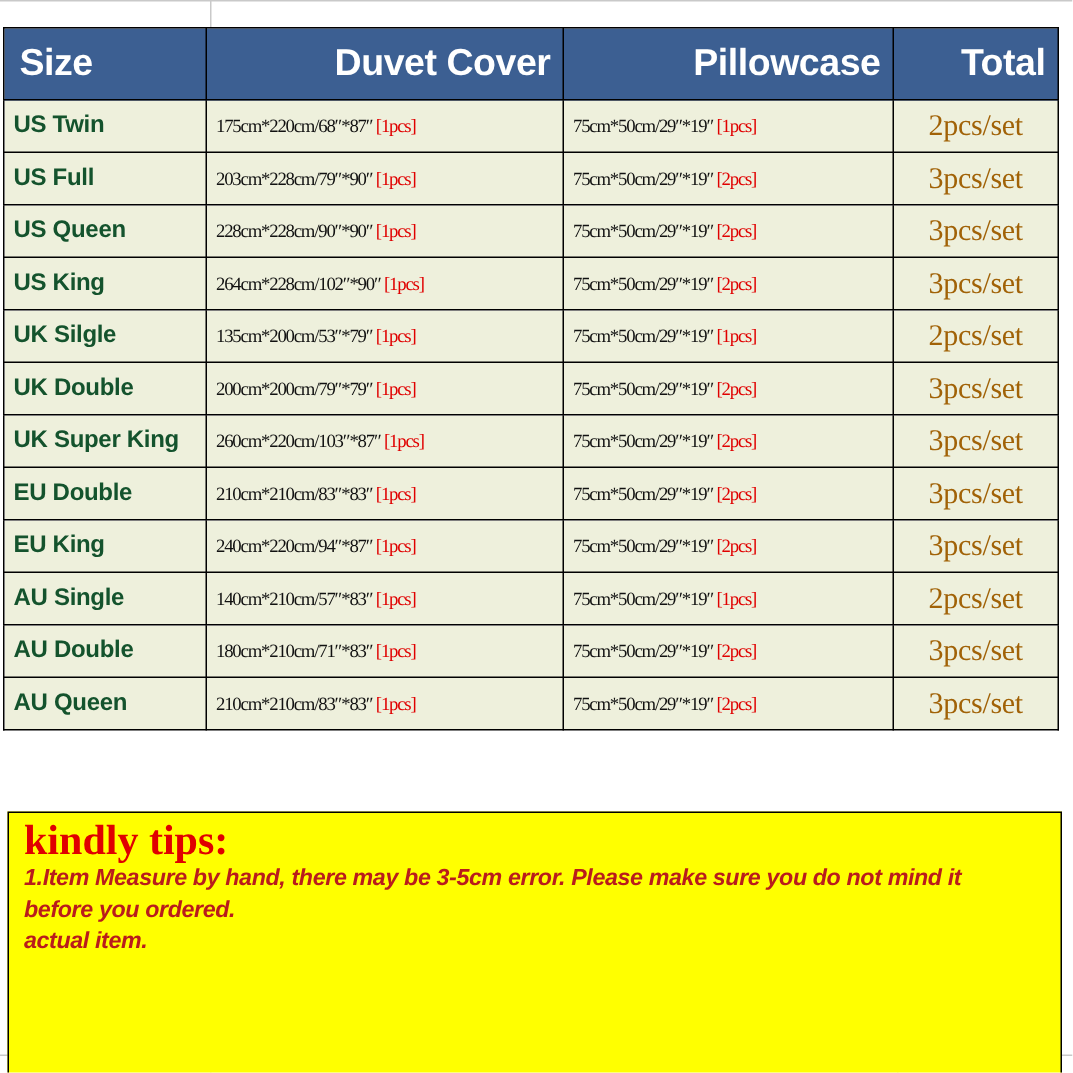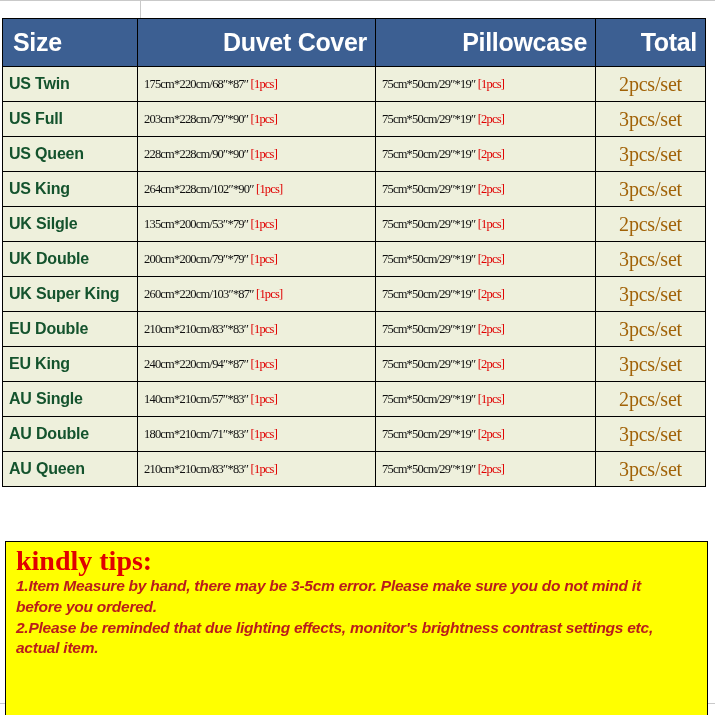--- a/index.html
+++ b/index.html
@@ -235,18 +235,17 @@
           <td class="cell-total">3pcs/set</td>
         </tr>
       </tbody>
   </table>
 
   <div id="tips-box">
     <div id="tips-title">kindly tips:</div>
     <div id="tips-lines">
         <div class="tips-line">1.Item Measure by hand, there may be 3-5cm error. Please make sure you do not mind it</div>
         <div class="tips-line">before you ordered.</div>
-        <div class="tips-line">2.Please be reminded that due lighting effects, monitor's brightness contrast settings etc,</div>
         <div class="tips-line">actual item.</div>
       </div>
   </div>
 
 </div>
 
 </body></html>

